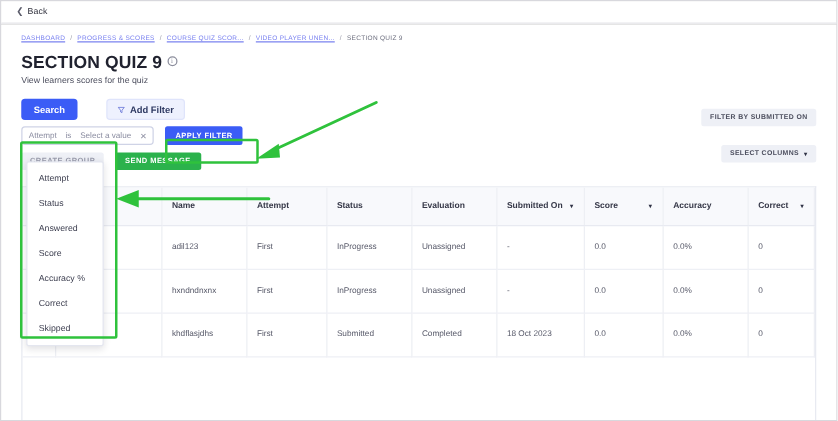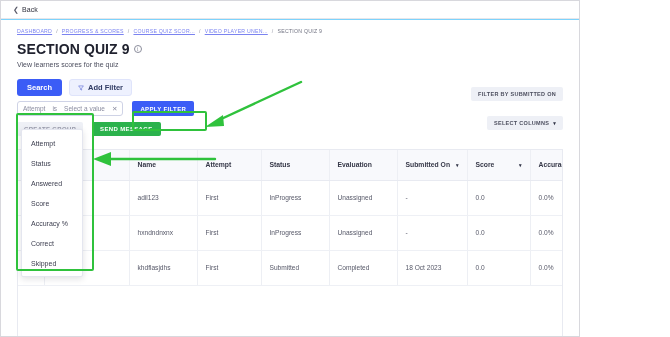--- a/index.html
+++ b/index.html
@@ -4,22 +4,22 @@
 <style>
   * { box-sizing: border-box; margin: 0; padding: 0; }
   html, body {
     width: 670px; height: 337px;
     font-family: "Liberation Sans", sans-serif;
     background: #ffffff;
     overflow: hidden;
   }
   #root {
     position: relative;
-    width: 580px; height: 337px;
-    background: #7dd3fc;
+    width: 670px; height: 337px;
+    background: #e5e5e5;
     border: 1px solid #d8d8dd;
   }
 
   
   .topbar {
     position: absolute; left: 0; top: 0; width: 100%; height: 18px;
     background: #ffffff;
     border-bottom: 1px solid #e6e6ea;
     display: flex; align-items: center;
   }
@@ -88,20 +88,21 @@
     cursor: pointer;
   }
   .btn-addfilter {
     height: 17px; padding: 0 8px;
     background: #eef1fe; color: #2f3a63;
     border: 1px solid #dfe4fb; border-radius: 3px;
     font-size: 7.5px; font-weight: 700;
     display: flex; align-items: center; gap: 4px;
     font-family: "Liberation Sans", sans-serif;
     cursor: pointer;
+    margin-left: 16px;
   }
   .funnel { width: 6px; height: 6px; display: block; }
 
   
   .filter-row {
     display: flex; align-items: center; gap: 9px;
     margin-top: 5px;
   }
   .filter-chip {
     display: flex; align-items: center; gap: 7px;

